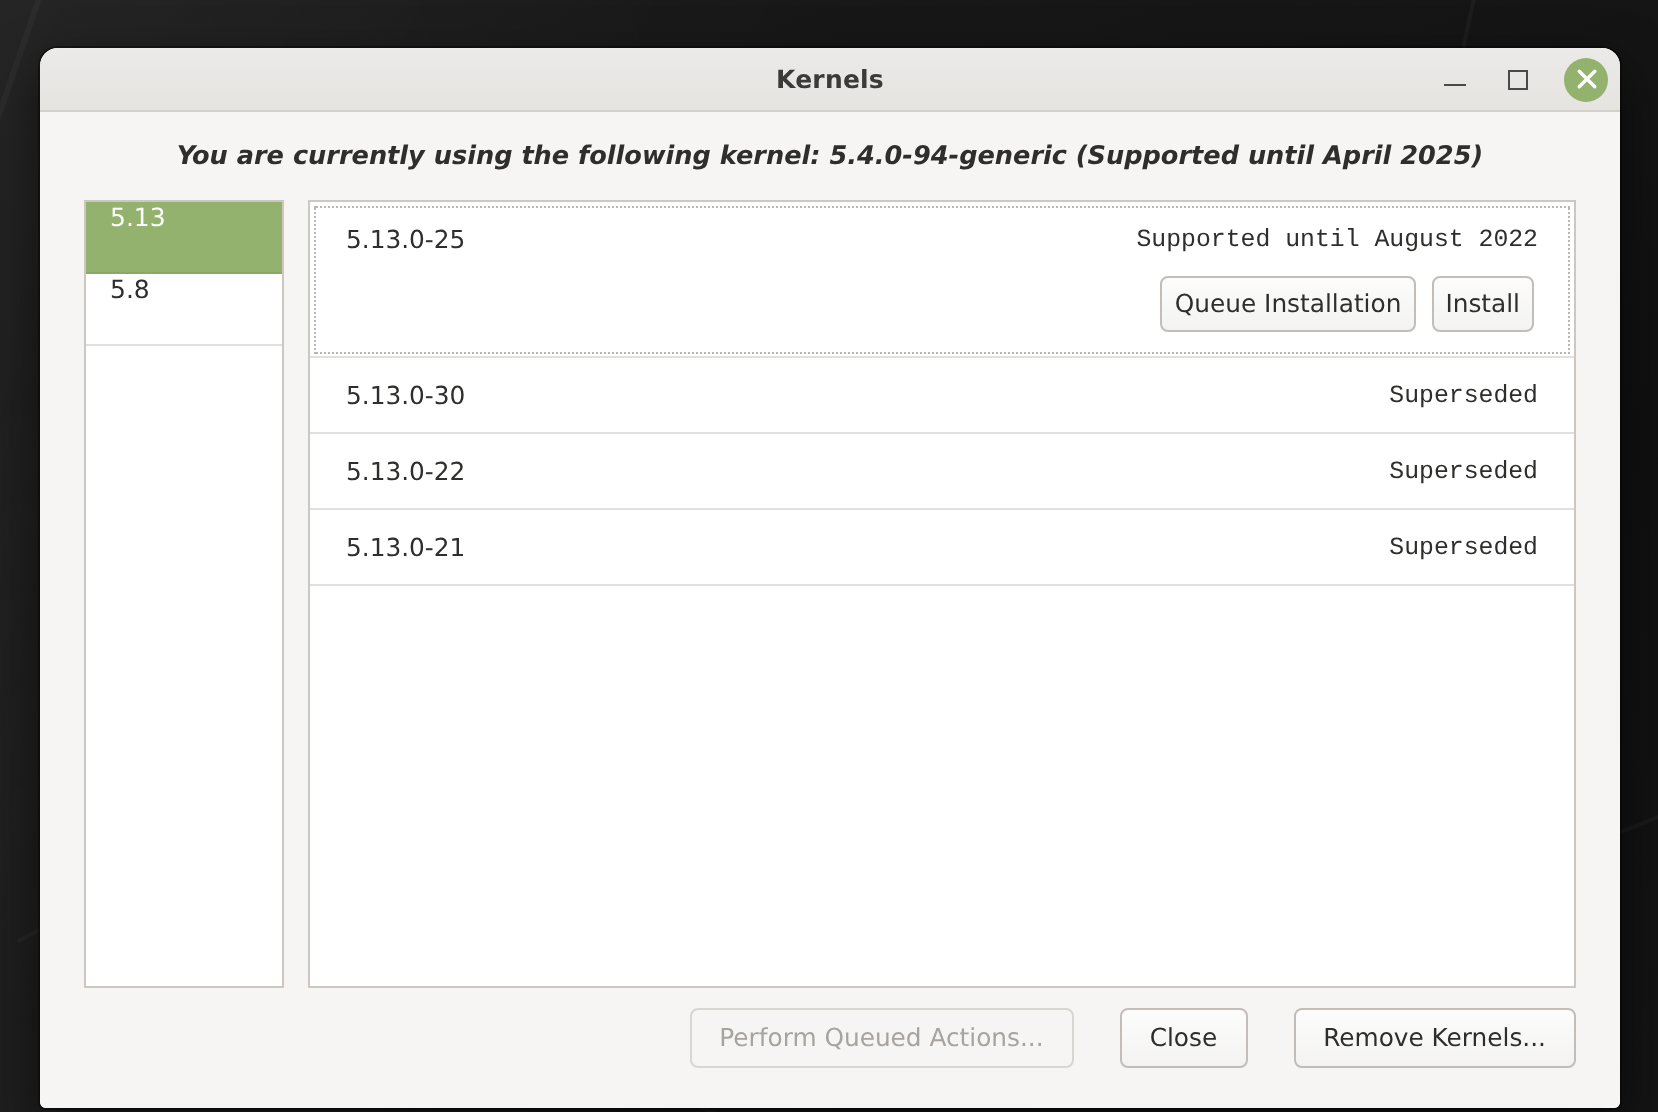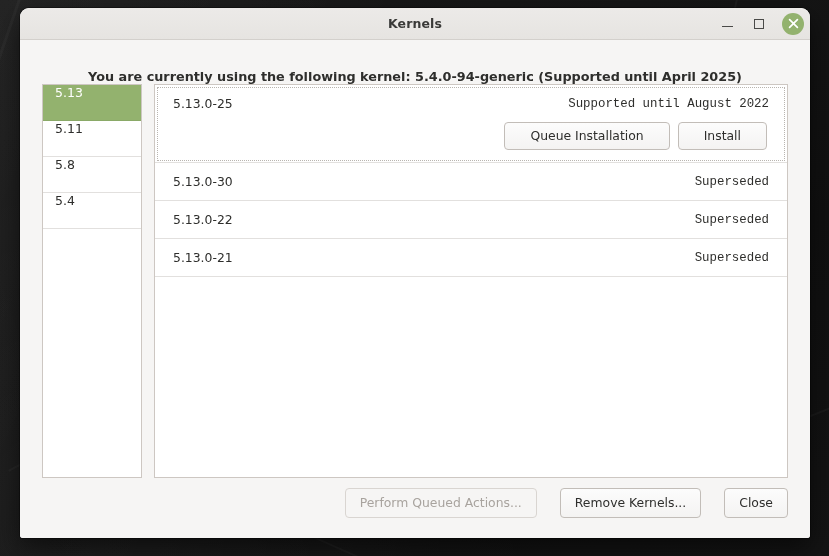--- a/index.html
+++ b/index.html
@@ -30,21 +30,21 @@
   .ws1 { left: 28px;  top: -30px;  width: 3px; height: 640px; transform: rotate(19deg); }
   .ws2 { left: 8px;   top: 470px;  width: 420px; height: 2px; transform: rotate(-28deg); }
   .ws3 { left: 600px; top: 500px;  width: 300px; height: 2px; transform: rotate(-22deg); }
   .ws4 { left: 740px; top: -20px;  width: 2px; height: 120px; transform: rotate(12deg); }
   .ws5 { left: 300px; top: 530px;  width: 200px; height: 2px; transform: rotate(24deg); }
 
   
   .window {
     position: absolute;
     left: 20px;
-    top: 8px;
+    top: 24px;
     width: 790px;
     height: 530px;
     background: #f6f5f4;
     border-radius: 9px 9px 3px 3px;
     box-shadow: 0 10px 26px rgba(0,0,0,0.55), 0 0 0 1px rgba(0,0,0,0.35);
     display: flex;
     flex-direction: column;
     overflow: hidden;
   }
 
@@ -97,23 +97,24 @@
     background: #93b26e;
     display: flex; align-items: center; justify-content: center;
     margin-right: -2px;
   }
   .icon-close svg { display: block; }
 
   
   .header-strip {
     flex: 0 0 44px;
     display: flex;
-    align-items: flex-end;
+    align-items: center;
     justify-content: center;
     background: #f6f5f4;
+    font-style: italic;
   }
   .header-text {
     font-size: 12.8px;
     font-weight: bold;
     color: #2e2e2c;
   }
 
   
   .body-region {
     flex: 1 1 auto;
@@ -205,21 +206,21 @@
     padding-right: 2px;
   }
 
   
   .btn {
     background: linear-gradient(to bottom, #fcfcfc 0%, #f4f3f2 100%);
     border: 1px solid #c2bdb8;
     border-radius: 4px;
     font-size: 12.4px;
     color: #2e2e2c;
-    padding: 6px 25px;
+    padding: 6px 6px;
     line-height: 1.15;
     cursor: pointer;
     font-family: "DejaVu Sans", "Liberation Sans", sans-serif;
     white-space: nowrap;
   }
   .btn:disabled, .btn.disabled {
     color: #a8a39e;
     border-color: #d9d5d1;
     background: #f6f5f4;
     cursor: default;
@@ -273,27 +274,21 @@
     <div class="header-text">You are currently using the following kernel: 5.4.0-94-generic (Supported until April 2025)</div>
   </div>
 
   <div class="body-region">
 
     <div class="sidebar">
       <div class="sb-item selected">
         <span>5.13</span>
       </div>
       <div class="sb-item">
-        <span>5.11</span>
-      </div>
-      <div class="sb-item">
         <span>5.8</span>
-      </div>
-      <div class="sb-item">
-        <span>5.4</span>
       </div>
       <div class="sb-filler"></div>
     </div>
 
     <div class="list-panel">
 
       <div class="kernel-row expanded">
         <div class="row-top">
           <span class="row-version">5.13.0-25</span>
           <span class="row-status">Supported until August 2022</span>
@@ -324,17 +319,17 @@
           <span class="row-status">Superseded</span>
         </div>
       </div>
 
       <div class="list-filler"></div>
     </div>
   </div>
 
   <div class="footer">
     <button class="btn disabled" disabled="">Perform Queued Actions...</button>
+    <button class="btn">Close</button>
     <button class="btn">Remove Kernels...</button>
-    <button class="btn">Close</button>
   </div>
 
 </div>
 
 </body></html>

